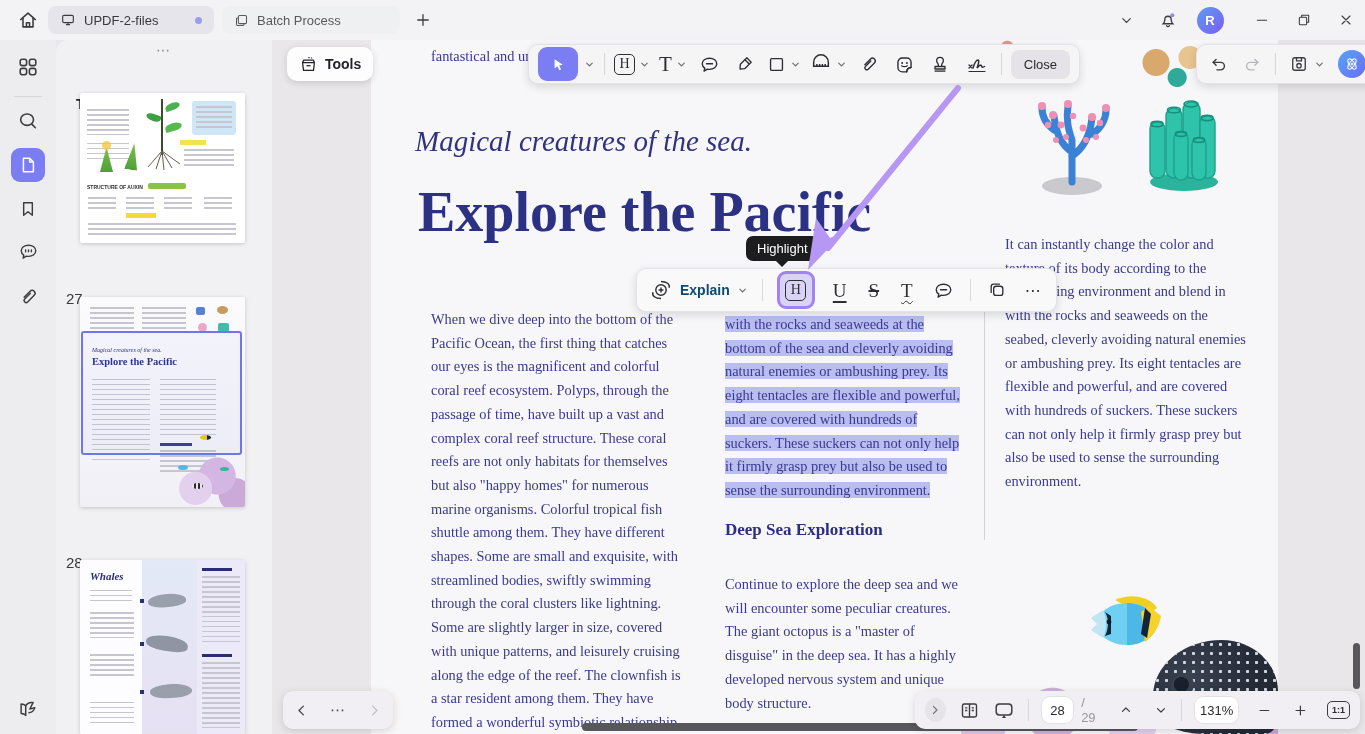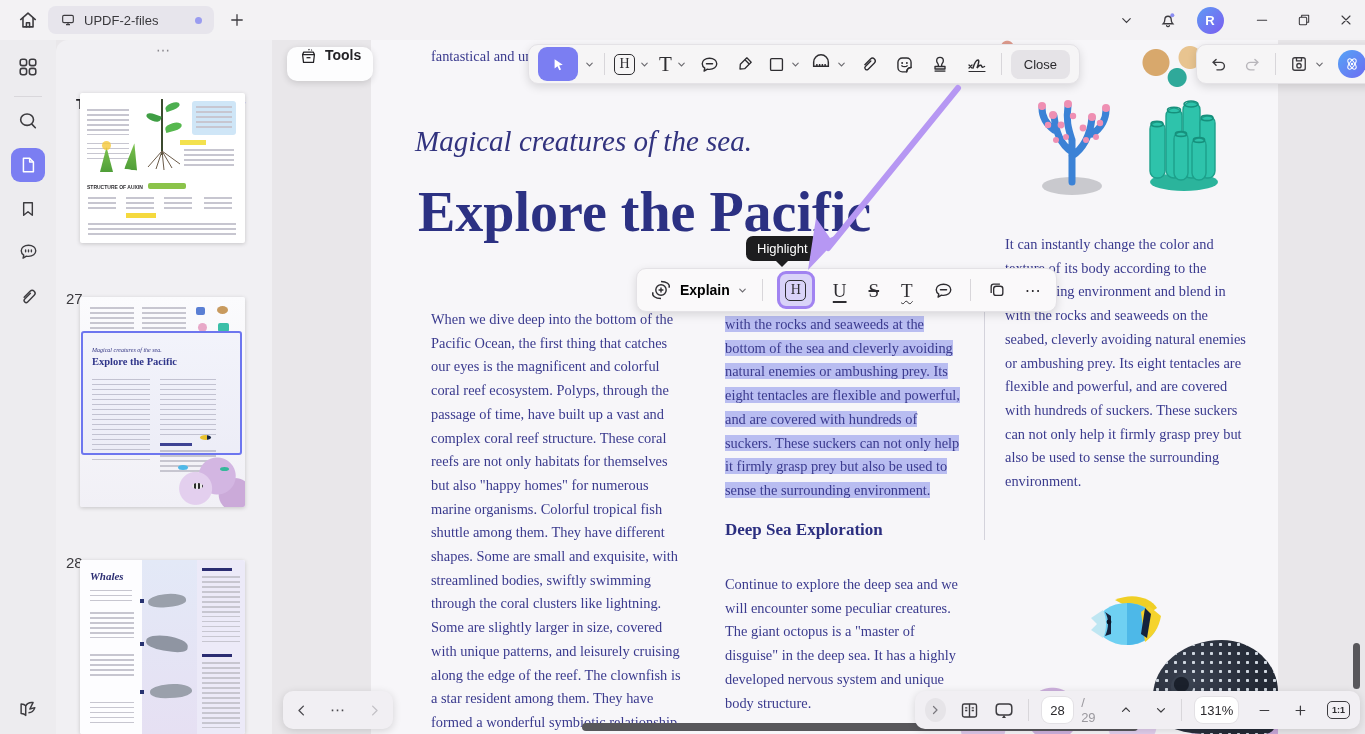--- a/index.html
+++ b/index.html
@@ -48,35 +48,35 @@
   .tool-chev { margin-left:2px; }
   .tdiv { width:1px; height:22px; background:#d8d6da; }
   .sel-pill { width:40px; height:34px; background:#7b7ef2; border-radius:9px; display:flex; align-items:center; justify-content:center; }
   .close-btn { background:#e5e3e7; border-radius:8px; padding:7px 13px; font-size:13px; color:#2b2a2e; }
   .h-box { width:21px; height:21px; border:1.8px solid #2e2d31; border-radius:5px; display:flex; align-items:center; justify-content:center; font-family:"Liberation Serif",serif; font-size:14px; color:#2e2d31; }
   .g-letter { font-family:"Liberation Serif", serif; font-size:19px; color:#2e2d31; line-height:1; }
   .u-l { text-decoration:underline; text-underline-offset:4px; text-decoration-thickness:1.5px; }
   .s-l { text-decoration:line-through; text-decoration-thickness:1.5px; }
   .t-l { text-decoration:underline wavy; text-underline-offset:3px; text-decoration-thickness:1px; }
   .hl-btn { width:38px; height:38px; border:3px solid #a183f1; background:#d9d3f8; border-radius:9px; display:flex; align-items:center; justify-content:center; }
-  .explain-label { font-size:14px; font-weight:700; color:#000000; }
+  .explain-label { font-size:14px; font-weight:700; color:#0c4a6e; }
 
   .tooltip { position:absolute; left:746px; top:236px; background:#1d1d1f; color:#fff; font-size:13px; border-radius:7px; padding:5px 11px; z-index:35; }
   .tooltip:after { content:""; position:absolute; left:50%; transform:translateX(-50%); bottom:-6px; border:6px solid transparent; border-top-color:#1d1d1f; border-bottom:none; }
 
   
   .bbar { position:absolute; top:691px; height:38px; background:#f1eff3; border-radius:10px; box-shadow:0 2px 8px rgba(0,0,0,.14); display:flex; align-items:center; z-index:30; }
   .pill { background:#fff; border-radius:8px; box-shadow:0 0 0 1px #e3e1e5; font-size:13px; color:#2b2a2e; display:flex; align-items:center; justify-content:center; }
   .circle-btn { width:24px; height:24px; border-radius:50%; background:#e6e4e8; display:flex; align-items:center; justify-content:center; }
   .fit-box { border:1.6px solid #3c3b3f; border-radius:5px; font-size:9px; font-weight:700; color:#2b2a2e; padding:3px 4px; }
 
   .hscroll { position:absolute; left:582px; top:723px; width:556px; height:8px; background:#58575b; border-radius:4px; z-index:28; }
   .vscroll { position:absolute; left:1353px; top:643px; width:7px; height:46px; background:#58575b; border-radius:4px; z-index:28; }
 
-  .tools-btn { position:absolute; left:287px; top:47px; height:34px; background:#fdfdfe; border-radius:10px; box-shadow:0 2px 7px rgba(0,0,0,.14); display:flex; gap:7px; padding:0 12px; font-size:14px; font-weight:700; color:#232226; z-index:26; }
+  .tools-btn { position:absolute; left:287px; top:47px; height:34px; background:#fdfdfe; border-radius:10px; box-shadow:0 2px 7px rgba(0,0,0,.14); display:flex; align-items:center; gap:7px; padding:0 12px; font-size:14px; font-weight:700; color:#232226; z-index:26; }
 
   .mini-ital { font-family:Liberation Serif, serif; font-style:italic; color:#31327e; }
   .mini-bold { font-family:"Liberation Serif",serif; font-weight:700; color:#2c3185; }
 </style>
 </head>
 <body>
 
 <div class="page">
 
   <div class="abs doc-serif" style="left:60px; top:8px; font-size:14.4px;">fantastical and uni</div>
@@ -168,20 +168,27 @@
       </svg>
   </div>
   <div class="tab active">
     <svg width="16" height="16" viewBox="0 0 24 24" fill="none" stroke="#3c3b3f" stroke-width="1.7">
         <rect x="4" y="5" width="16" height="11" rx="2"></rect>
         <path d="M12 16 v3 M9 19 h6"></path>
       </svg>
     <span>UPDF-2-files</span>
     <span class="unsaved-dot"></span>
   </div>
+  <div class="tab inactive">
+    <svg width="15" height="15" viewBox="0 0 24 24" fill="none" stroke="#5a595e" stroke-width="1.7">
+        <rect x="7" y="4" width="13" height="13" rx="2"></rect>
+        <path d="M7 8 H5.5 A1.5 1.5 0 0 0 4 9.5 V18.5 A1.5 1.5 0 0 0 5.5 20 H14.5 A1.5 1.5 0 0 0 16 18.5 V17"></path>
+      </svg>
+    <span>Batch Process</span>
+  </div>
   <div class="tb-plus">
     <svg width="18" height="18" viewBox="0 0 24 24" stroke="#3c3b3f" stroke-width="1.7" stroke-linecap="round">
         <path d="M12 5 V19 M5 12 H19"></path>
       </svg>
   </div>
   <div class="tb-right">
     <div class="tb-btn">
       <svg width="15" height="15" viewBox="0 0 24 24" fill="none" stroke="#3c3b3f" stroke-width="1.8" stroke-linecap="round">
           <path d="M6 9 12 15 18 9"></path>
         </svg>

